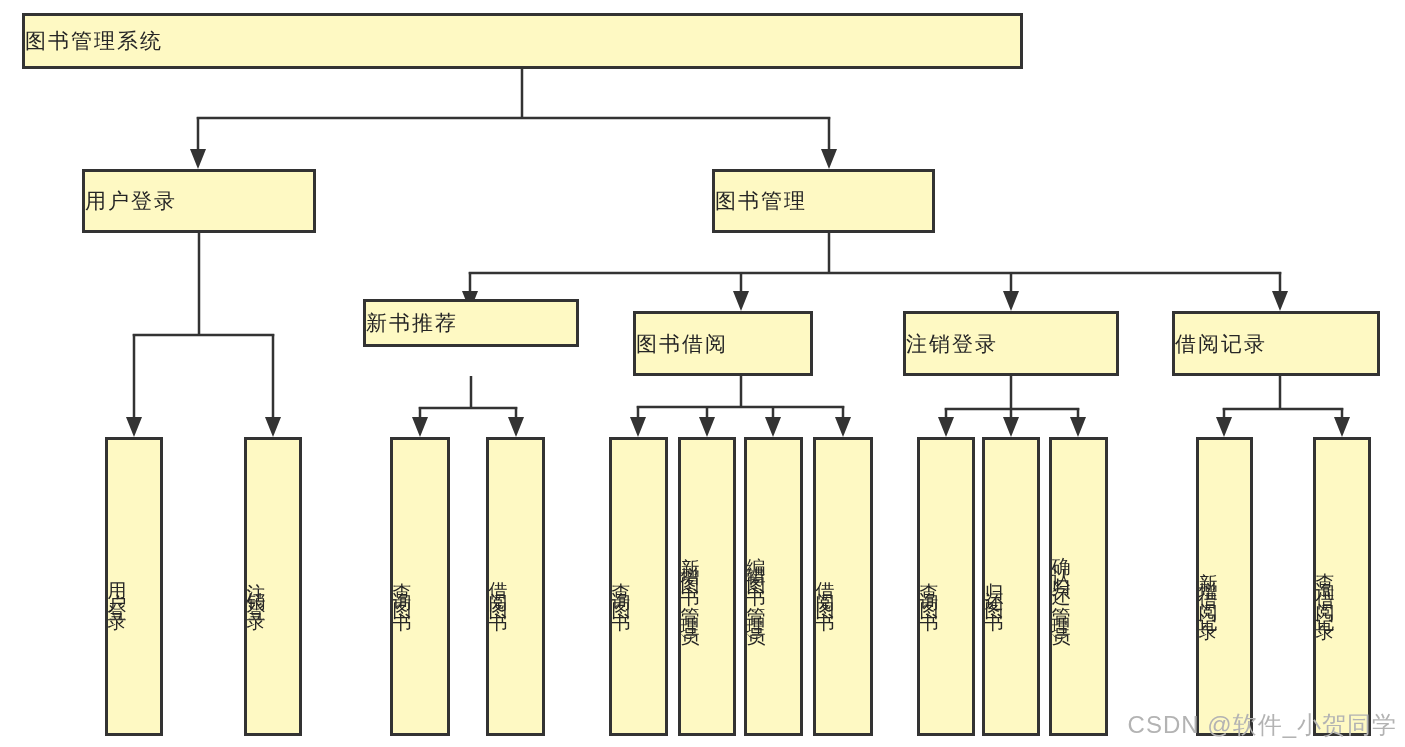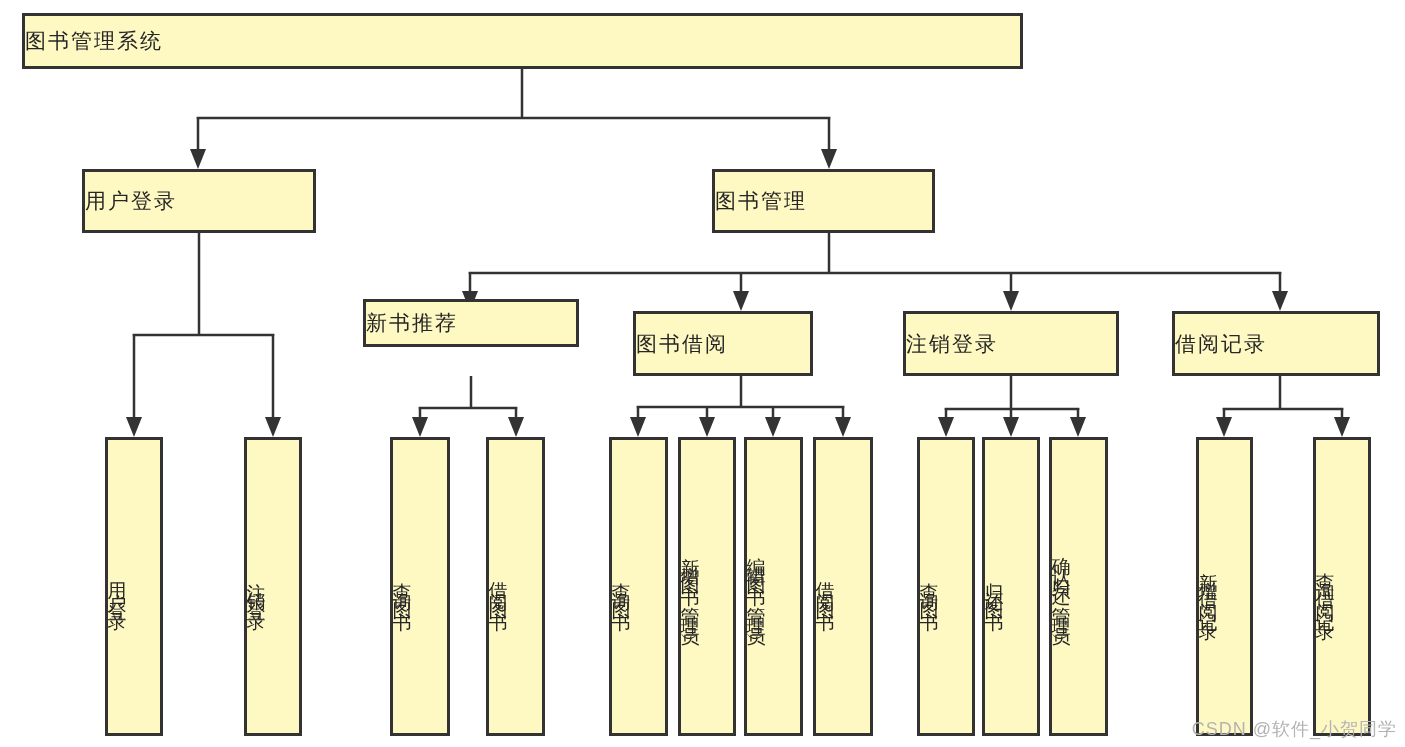--- a/index.html
+++ b/index.html
@@ -4,21 +4,21 @@
 <style>
   html,body{margin:0;padding:0;}
   body{font-family:"Liberation Sans","DejaVu Sans",sans-serif;background:#fff;}
   .canvas{position:relative;width:1405px;height:747px;background:#fff;overflow:hidden;}
   .wires{position:absolute;left:0;top:0;width:1405px;height:747px;}
   .box{position:absolute;box-sizing:border-box;border:3px solid #333;background:#fef9c3;
        display:flex;align-items:center;justify-content:flex-start;color:#262626;}
   .box.h span{font-size:21px;letter-spacing:2px;white-space:nowrap;}
   .box.v span{writing-mode:vertical-rl;text-orientation:mixed;font-size:19px;
               letter-spacing:10px;line-height:1;}
-  .watermark{position:absolute;right:8px;bottom:6px;font-size:18px;color:#b3b3b3;
+  .watermark{position:absolute;right:8px;bottom:6px;font-size:24px;color:#b3b3b3;
              letter-spacing:1px;z-index:10;white-space:nowrap;}
 </style>
 </head>
 <body>
 
 <div class="canvas">
 
   <svg class="wires" viewBox="0 0 1405 747" xmlns="http://www.w3.org/2000/svg">
     <g stroke="#333" stroke-width="2.5" fill="none">
 

